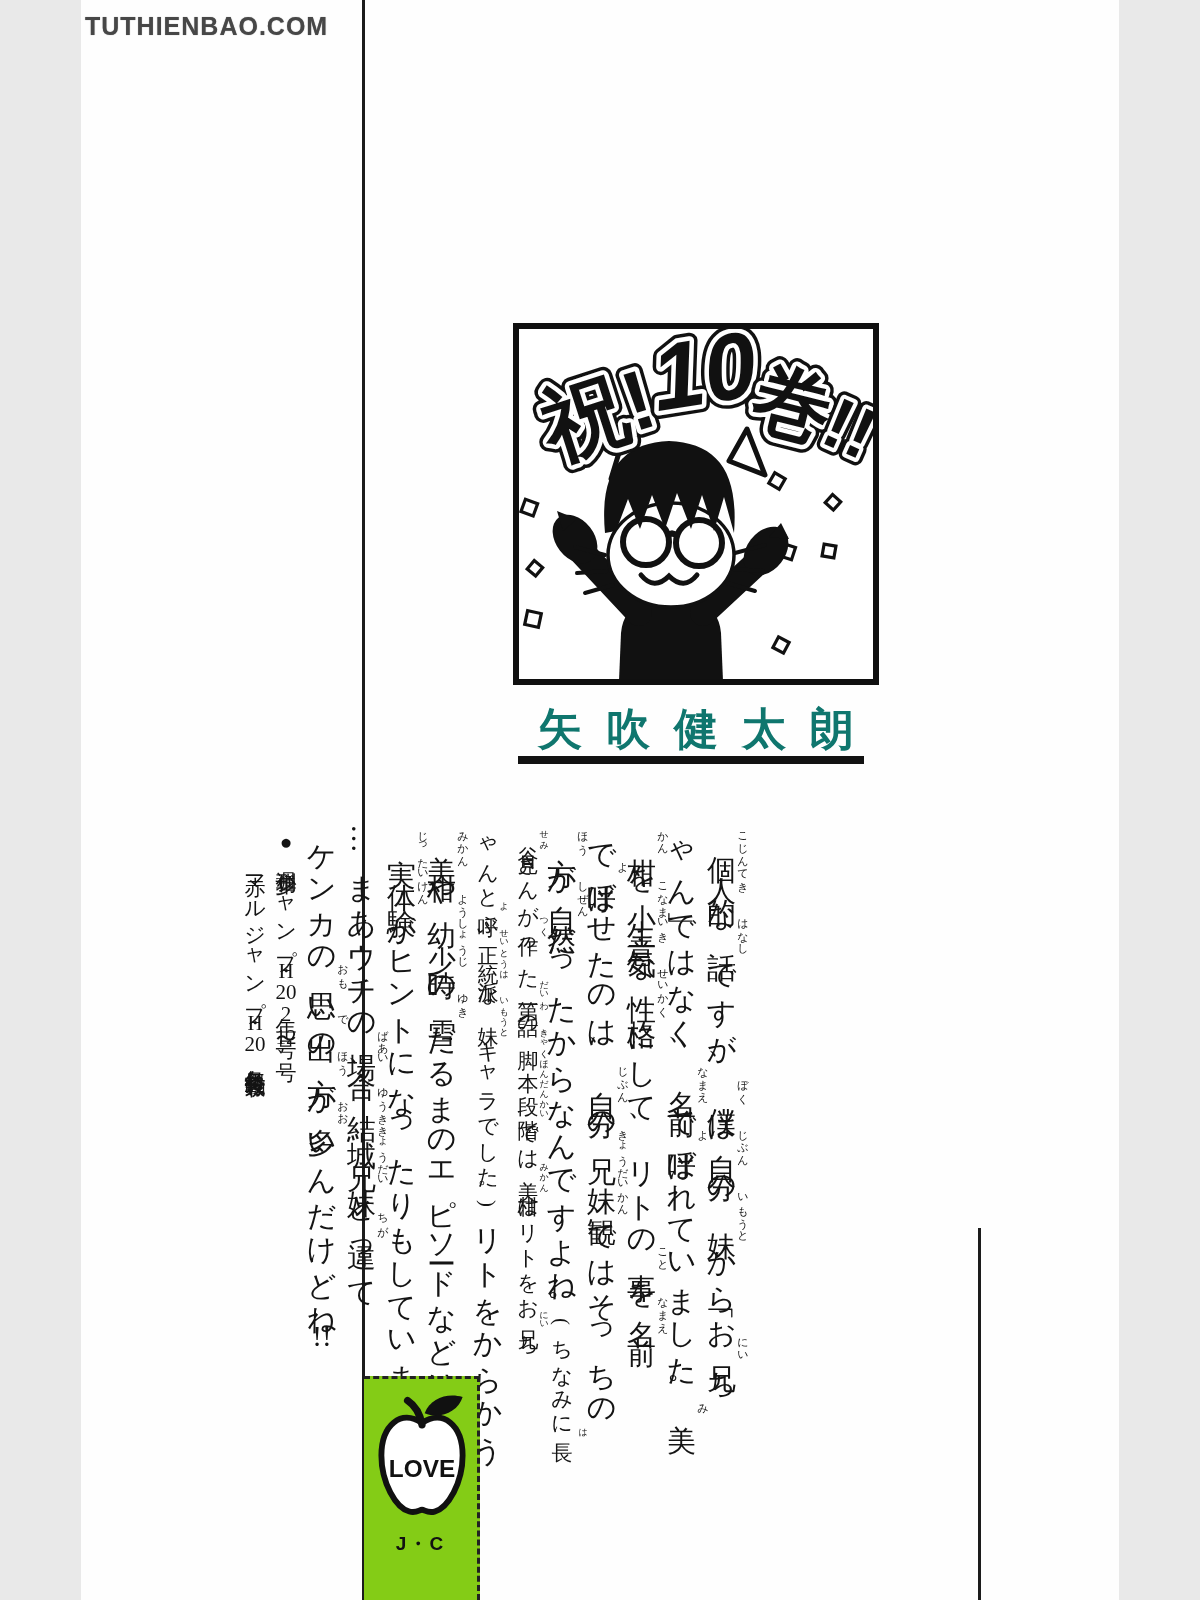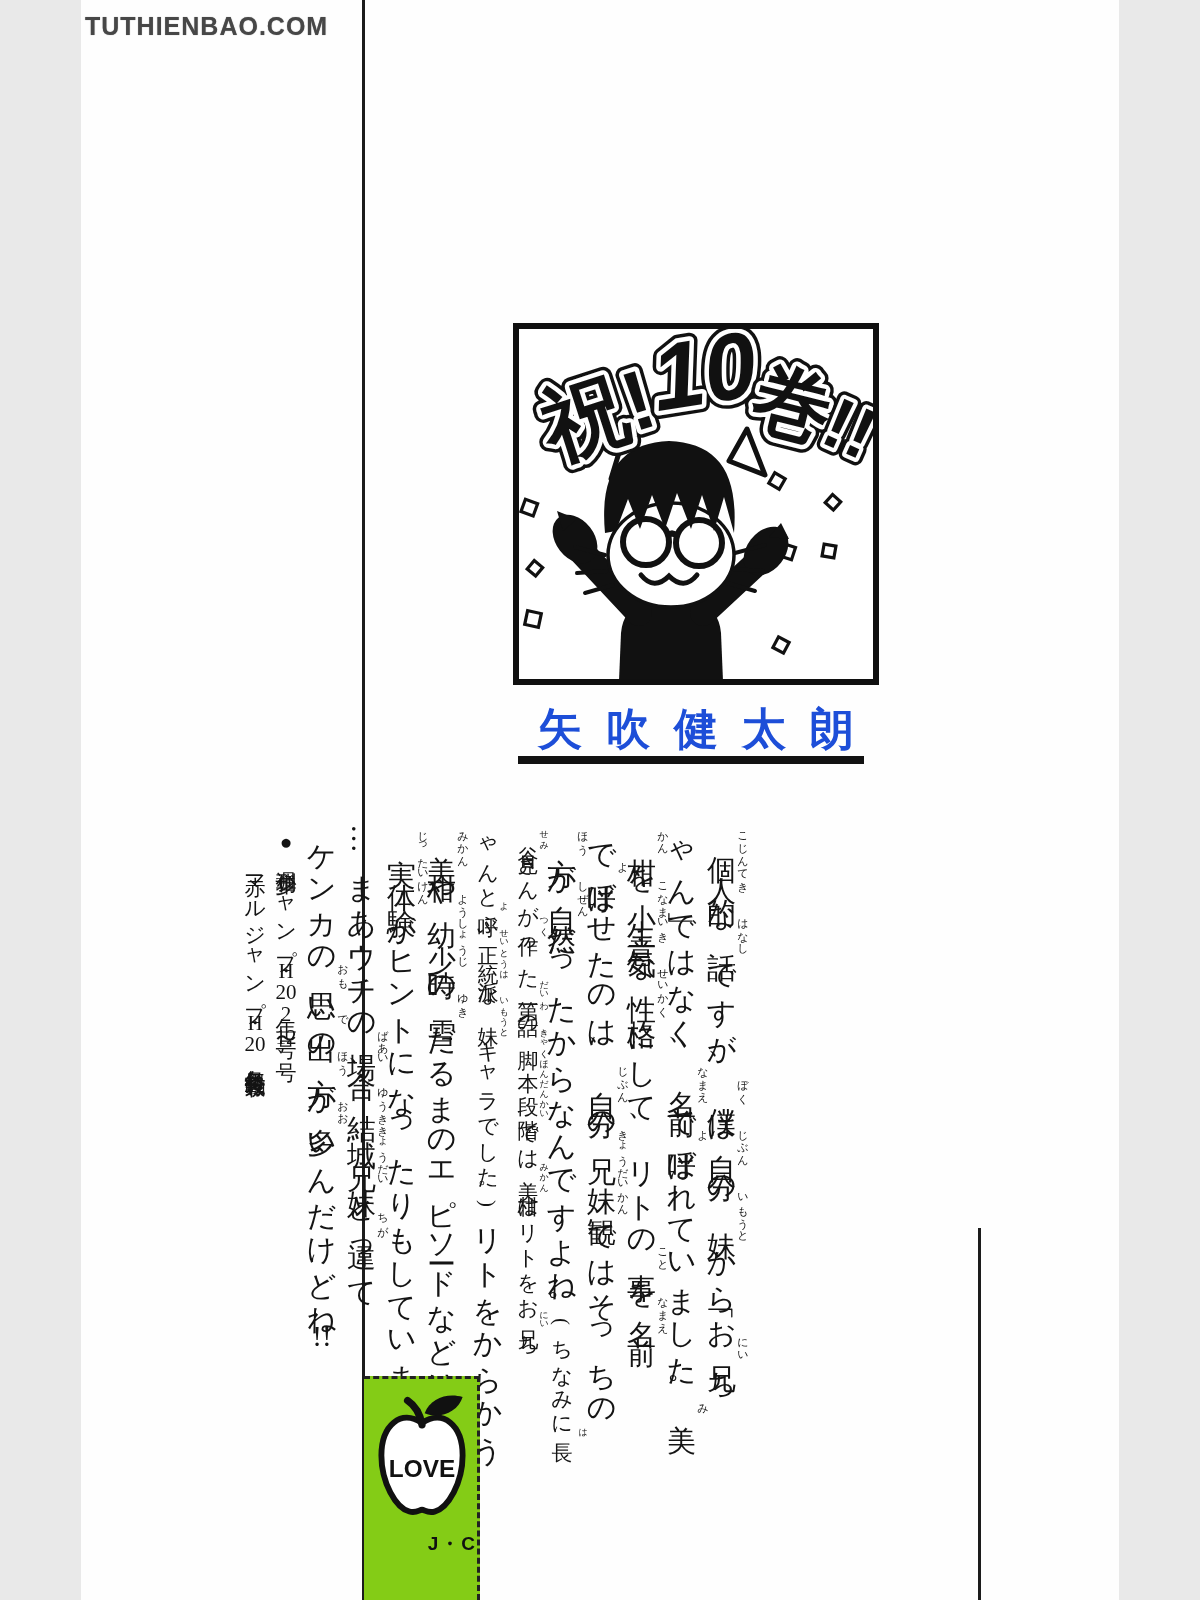--- a/index.html
+++ b/index.html
@@ -10,39 +10,39 @@
              font-weight:800;font-size:25px;letter-spacing:1px;color:#474747;text-shadow:0 0 1px #8a8a8a;}
 
   .page-border-left{position:absolute;left:281px;top:0;width:3px;height:1600px;background:#1c1c1c;}
   .page-border-right{position:absolute;left:897px;top:1228px;width:3px;height:372px;background:#1c1c1c;}
 
   .illus-box{position:absolute;left:432px;top:323px;width:366px;height:362px;border:6px solid #101010;
              box-sizing:border-box;background:#fff;}
   .illus-box svg{display:block;width:100%;height:100%;}
 
   .author-name{position:absolute;left:432px;top:700px;width:366px;text-align:center;font-weight:bold;
-               font-size:44px;letter-spacing:24px;text-indent:24px;color:#1d4ed8;white-space:nowrap;}
+               font-size:44px;letter-spacing:24px;text-indent:24px;color:#0f766e;white-space:nowrap;}
   .name-underline{position:absolute;left:437px;top:756px;width:346px;height:8px;background:#121212;}
 
   .vtext{writing-mode:vertical-rl;text-orientation:mixed;}
   .comment{position:absolute;top:824px;right:370px;height:665px;font-size:29px;letter-spacing:1.5px;line-height:1.1;}
   .comment .tcol{width:40px;}
   .pub{position:absolute;top:830px;right:822px;height:490px;font-size:21px;letter-spacing:1px;line-height:1.1;}
   .pub .tcol{width:31px;}
   .tcol{display:block;}
   .small{font-size:21px;letter-spacing:1px;}
   ruby{ruby-position:over;}
   rt{font-size:11px;letter-spacing:0;}
   .small rt, ruby.small rt{font-size:9px;}
   .tcy{text-combine-upright:all;}
 
   .logo-box{position:absolute;left:283px;top:1376px;width:116px;height:224px;box-sizing:border-box;
             border-top:3px dashed #222;border-right:3px dashed #222;background:#84cc16;}
   .logo-box svg{position:absolute;left:8px;top:8px;}
-  .jc-label{position:absolute;left:0;top:152px;width:100%;text-align:right;
+  .jc-label{position:absolute;left:0;top:152px;width:100%;text-align:center;
             font-family:"Liberation Sans","DejaVu Sans",sans-serif;font-weight:bold;font-size:19px;
             letter-spacing:2px;color:#111;}
 </style>
 </head>
 <body>
 
 <div id="canvas">
 
   <div class="watermark">TUTHIENBAO.COM</div>
 

